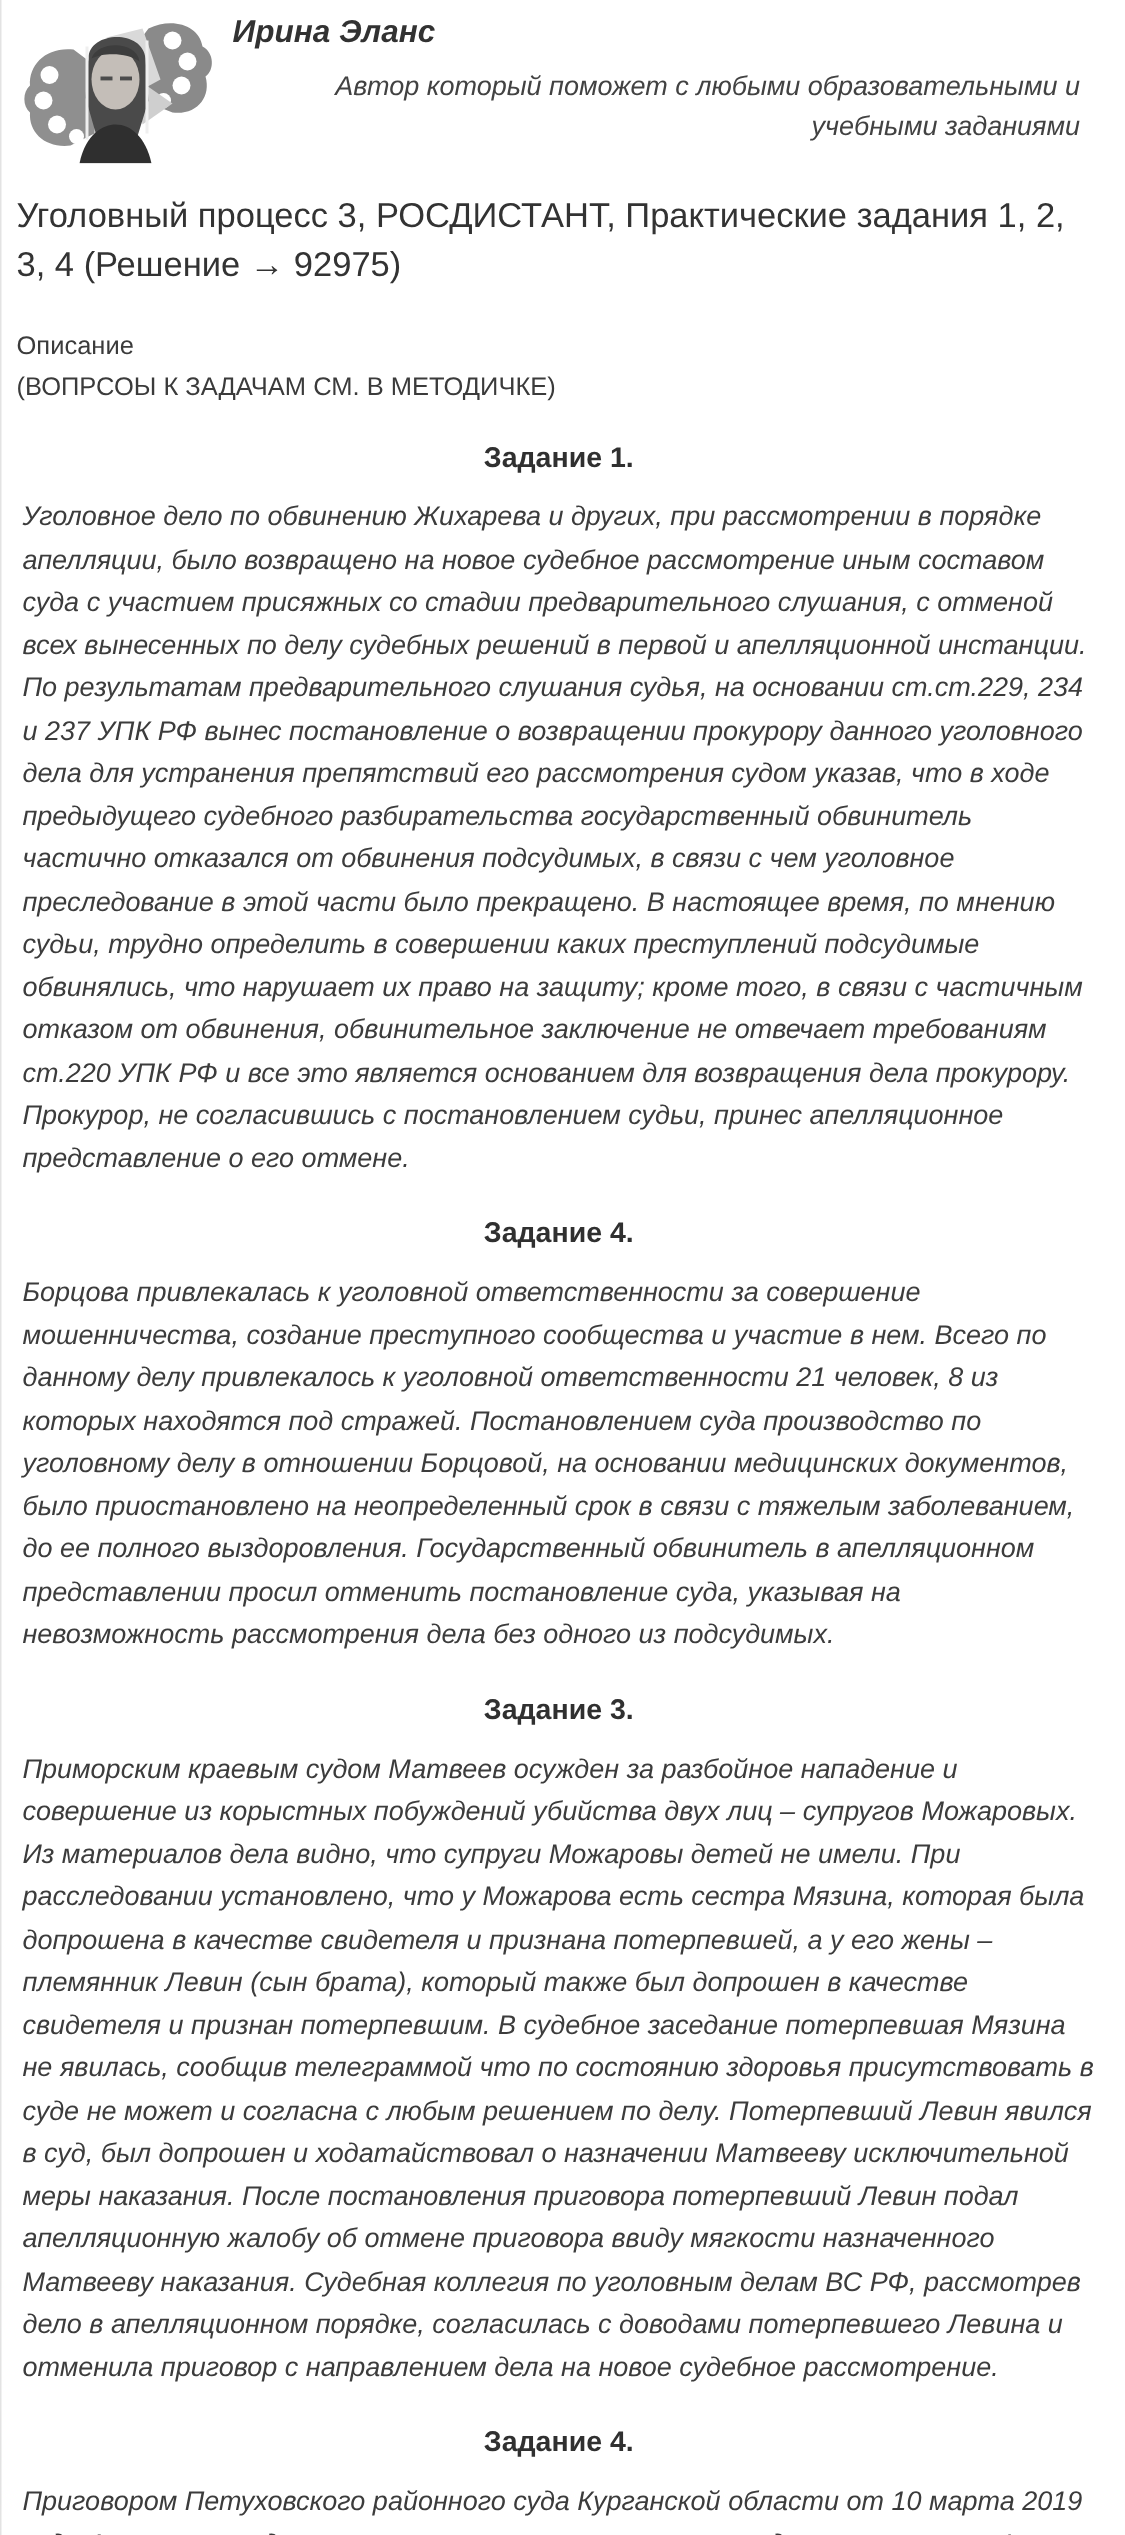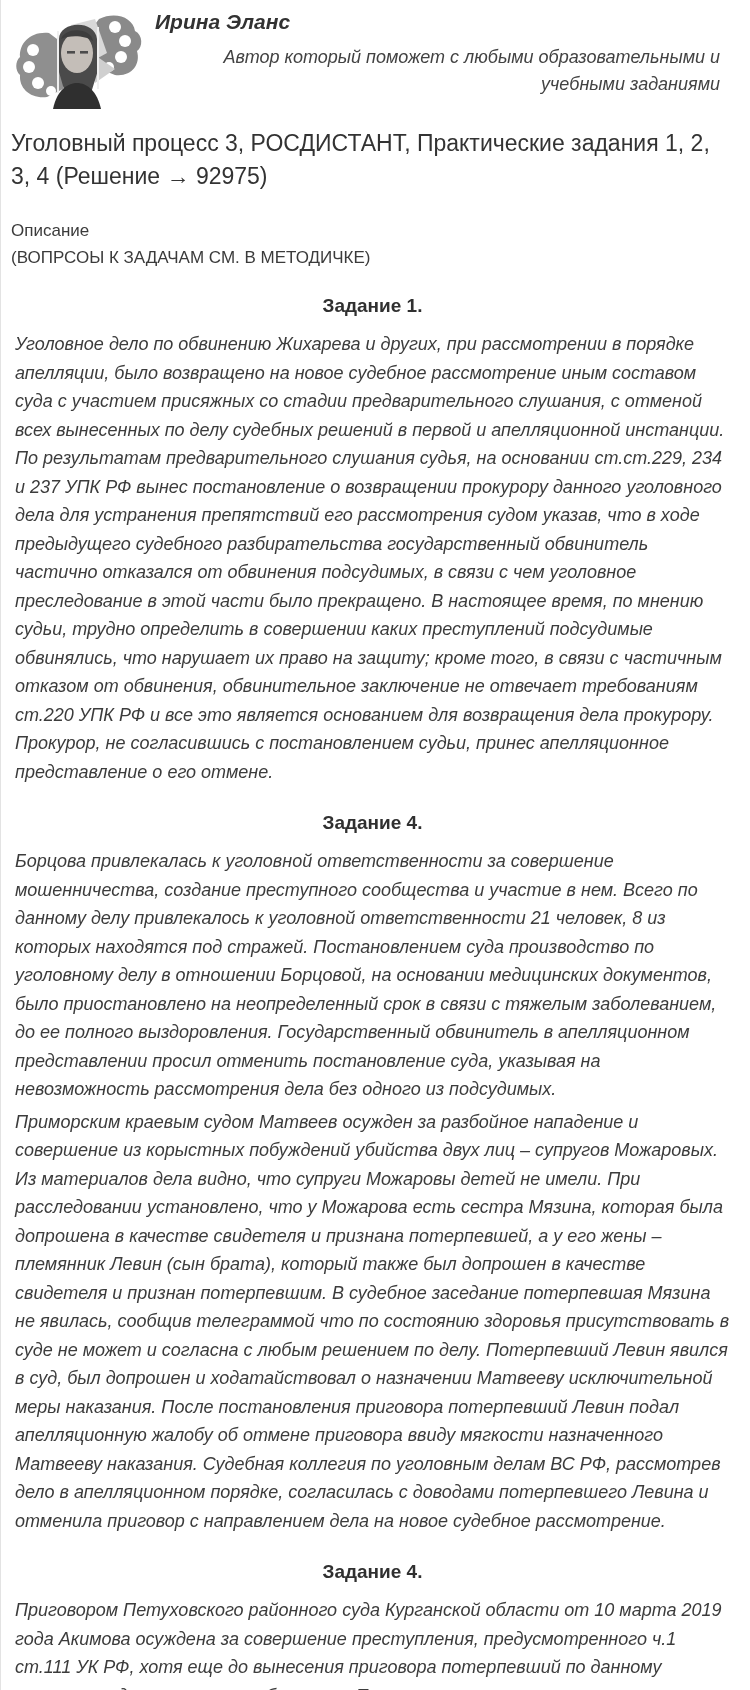--- a/index.html
+++ b/index.html
@@ -138,20 +138,21 @@
     <h2 class="task-heading">Задание 1.</h2>
     <p class="task-text">Уголовное дело по обвинению Жихарева и других, при рассмотрении в порядке апелляции, было возвращено на новое судебное рассмотрение иным составом суда с участием присяжных со стадии предварительного слушания, с отменой всех вынесенных по делу судебных решений в первой и апелляционной инстанции. По результатам предварительного слушания судья, на основании ст.ст.229, 234 и 237 УПК РФ вынес постановление о возвращении прокурору данного уголовного дела для устранения препятствий его рассмотрения судом указав, что в ходе предыдущего судебного разбирательства государственный обвинитель частично отказался от обвинения подсудимых, в связи с чем уголовное преследование в этой части было прекращено. В настоящее время, по мнению судьи, трудно определить в совершении каких преступлений подсудимые обвинялись, что нарушает их право на защиту; кроме того, в связи с частичным отказом от обвинения, обвинительное заключение не отвечает требованиям ст.220 УПК РФ и все это является основанием для возвращения дела прокурору. Прокурор, не согласившись с постановлением судьи, принес апелляционное представление о его отмене.</p>
   </section>
 
   <section>
     <h2 class="task-heading">Задание 4.</h2>
     <p class="task-text">Борцова привлекалась к уголовной ответственности за совершение мошенничества, создание преступного сообщества и участие в нем. Всего по данному делу привлекалось к уголовной ответственности 21 человек, 8 из которых находятся под стражей. Постановлением суда производство по уголовному делу в отношении Борцовой, на основании медицинских документов, было приостановлено на неопределенный срок в связи с тяжелым заболеванием, до ее полного выздоровления. Государственный обвинитель в апелляционном представлении просил отменить постановление суда, указывая на невозможность рассмотрения дела без одного из подсудимых.</p>
   </section>
 
   <section>
+    <h2 class="task-heading">Задание 3.</h2>
     <p class="task-text">Приморским краевым судом Матвеев осужден за разбойное нападение и совершение из корыстных побуждений убийства двух лиц – супругов Можаровых. Из материалов дела видно, что супруги Можаровы детей не имели. При расследовании установлено, что у Можарова есть сестра Мязина, которая была допрошена в качестве свидетеля и признана потерпевшей, а у его жены – племянник Левин (сын брата), который также был допрошен в качестве свидетеля и признан потерпевшим. В судебное заседание потерпевшая Мязина не явилась, сообщив телеграммой что по состоянию здоровья присутствовать в суде не может и согласна с любым решением по делу. Потерпевший Левин явился в суд, был допрошен и ходатайствовал о назначении Матвееву исключительной меры наказания. После постановления приговора потерпевший Левин подал апелляционную жалобу об отмене приговора ввиду мягкости назначенного Матвееву наказания. Судебная коллегия по уголовным делам ВС РФ, рассмотрев дело в апелляционном порядке, согласилась с доводами потерпевшего Левина и отменила приговор с направлением дела на новое судебное рассмотрение.</p>
   </section>
 
   <section>
     <h2 class="task-heading">Задание 4.</h2>
     <p class="task-text">Приговором Петуховского районного суда Курганской области от 10 марта 2019 года Акимова осуждена за совершение преступления, предусмотренного ч.1 ст.111 УК РФ, хотя еще до вынесения приговора потерпевший по данному уголовному делу скончался в больнице. После вступления приговора в законную силу было установлено, что смерть потерпевшего находится в непосредственной причинно-следственной связи с нанесенной ему колото-резанной раной. Прокурор Курганской области, после проведенной проверки данного факта, внес в Президиум Курганского областного суда заключение о возобновлении производства по делу в порядке главы 49 УПК РФ.</p>
   </section>
 
 </div>
 

